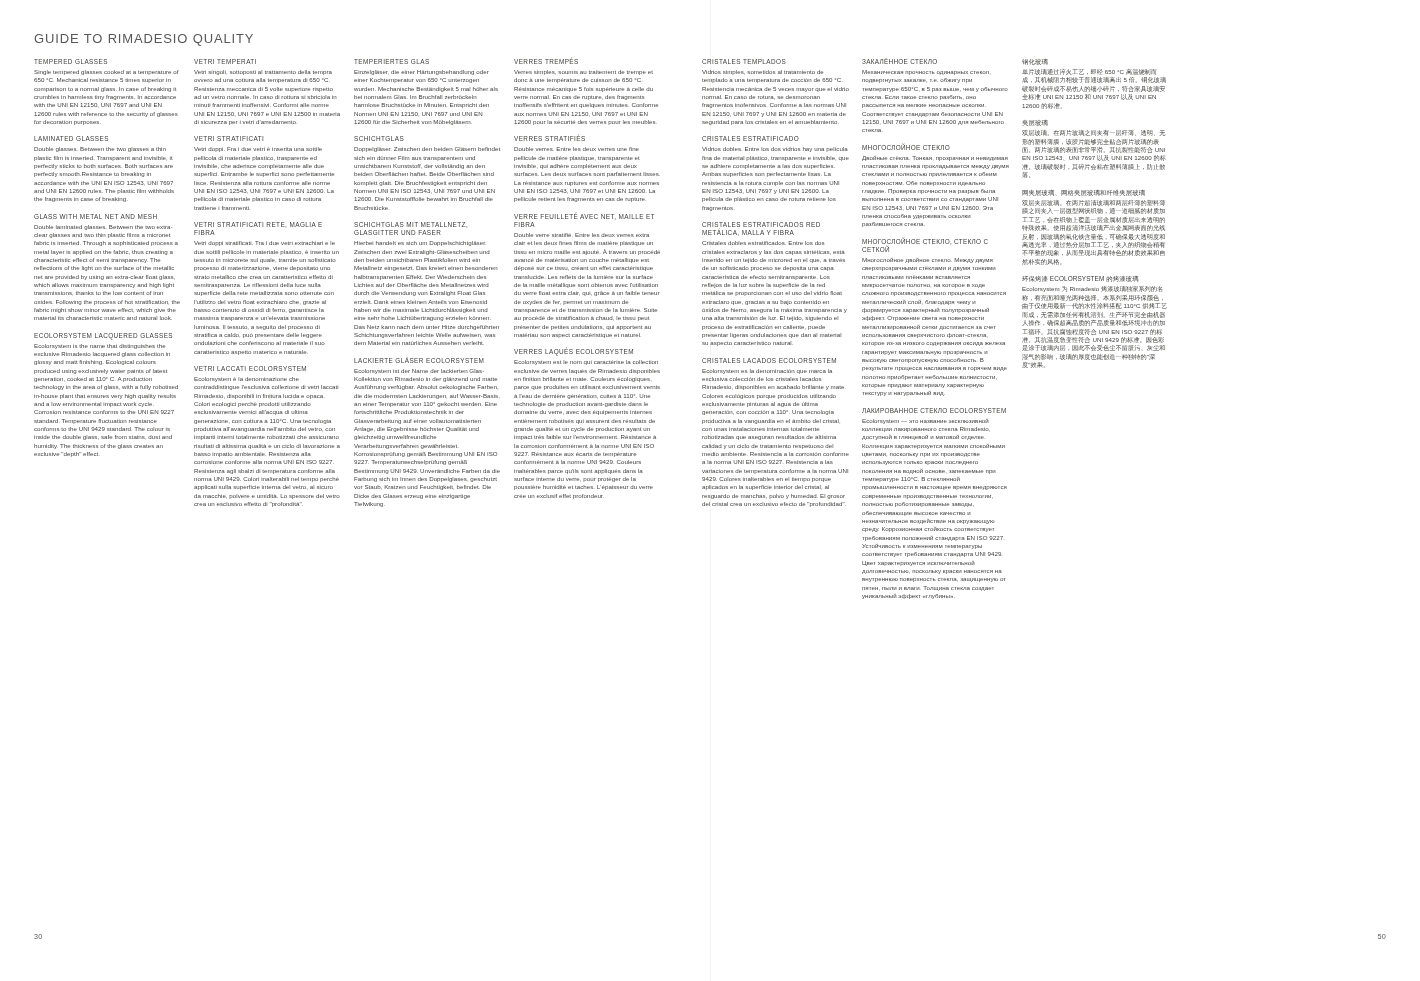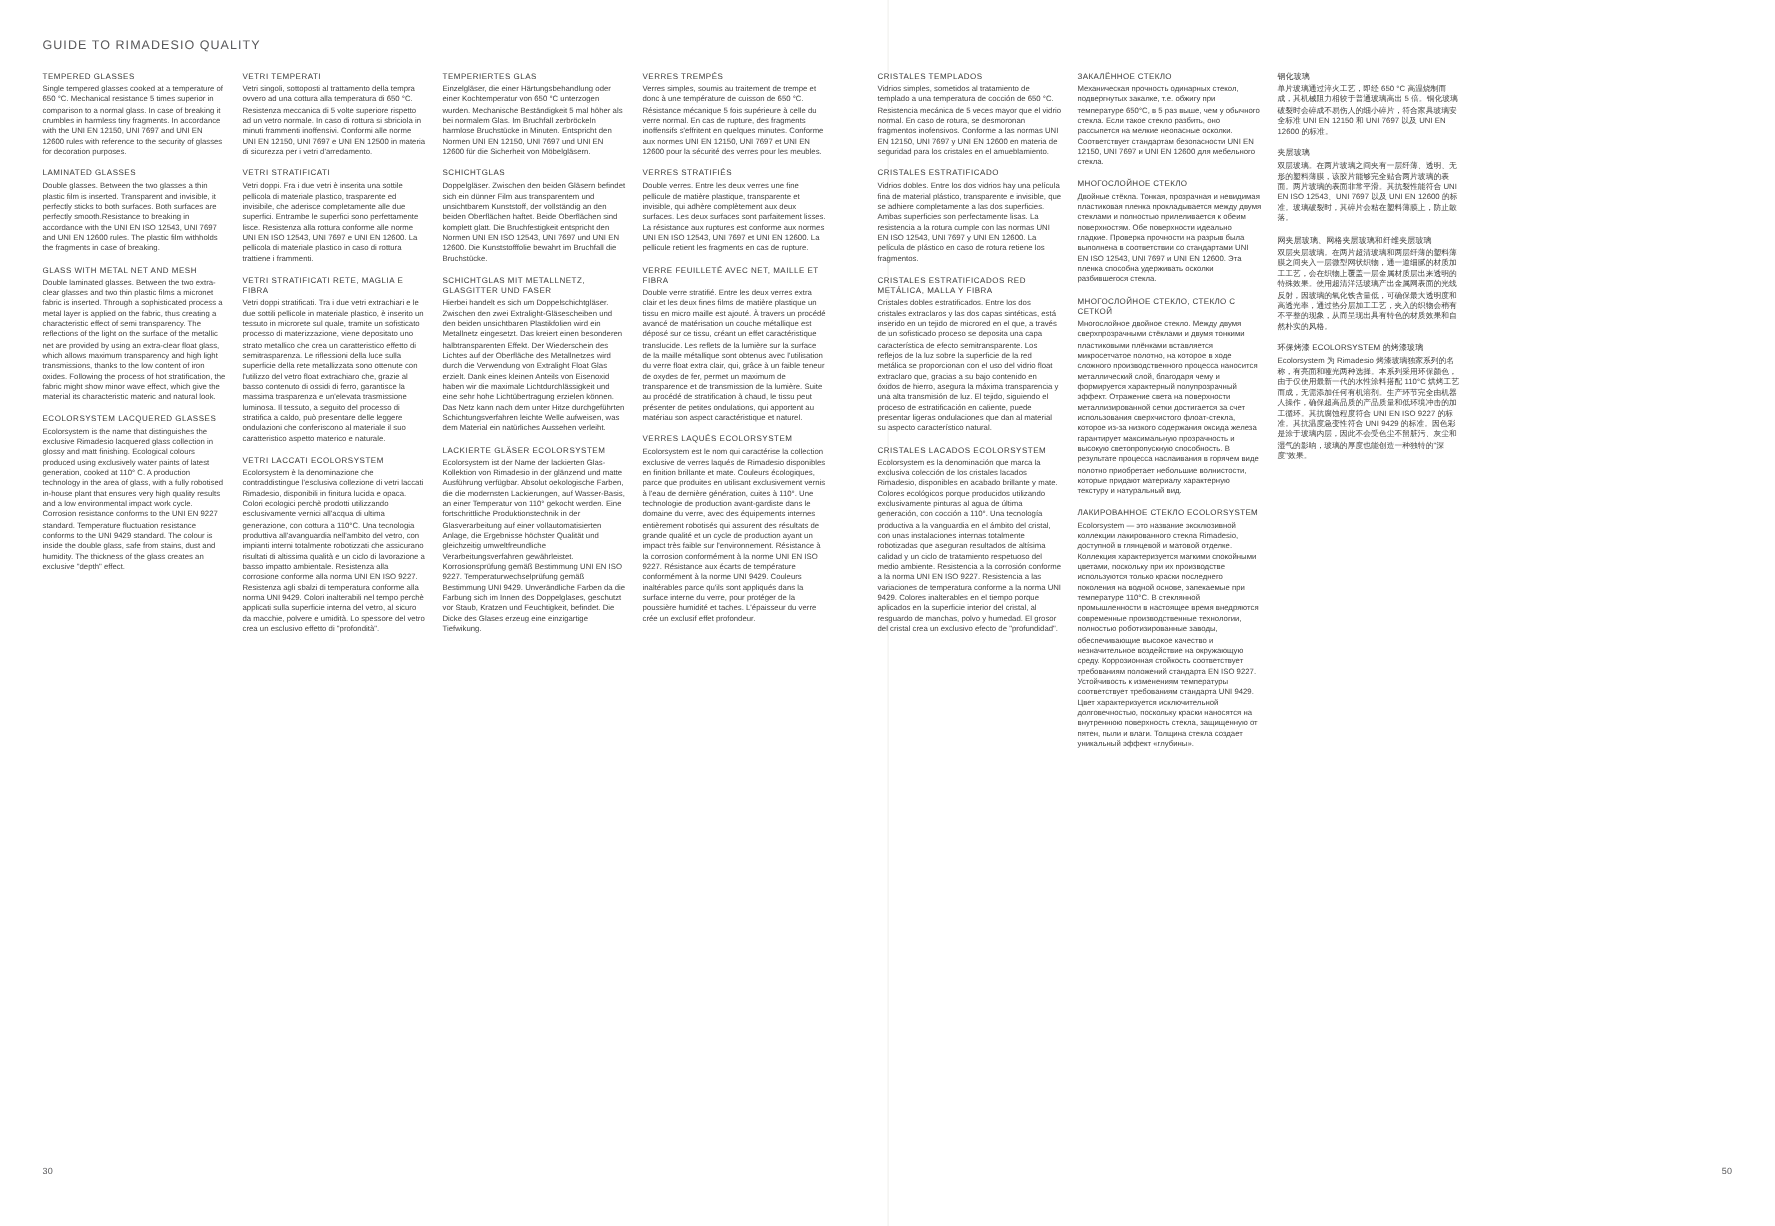--- a/index.html
+++ b/index.html
@@ -27,21 +27,21 @@
     left: 710px;
     top: 0;
     width: 1px;
     height: 981px;
     background: #f2f2f0;
   }
   .header {
     position: absolute;
     left: 34px;
     top: 31px;
-    font-size: 10px;
+    font-size: 13px;
     letter-spacing: 0.85px;
     color: #58585a;
     text-transform: uppercase;
     white-space: nowrap;
   }
   .columns {
     position: absolute;
     left: 34px;
     top: 58px;
     width: 1352px;

